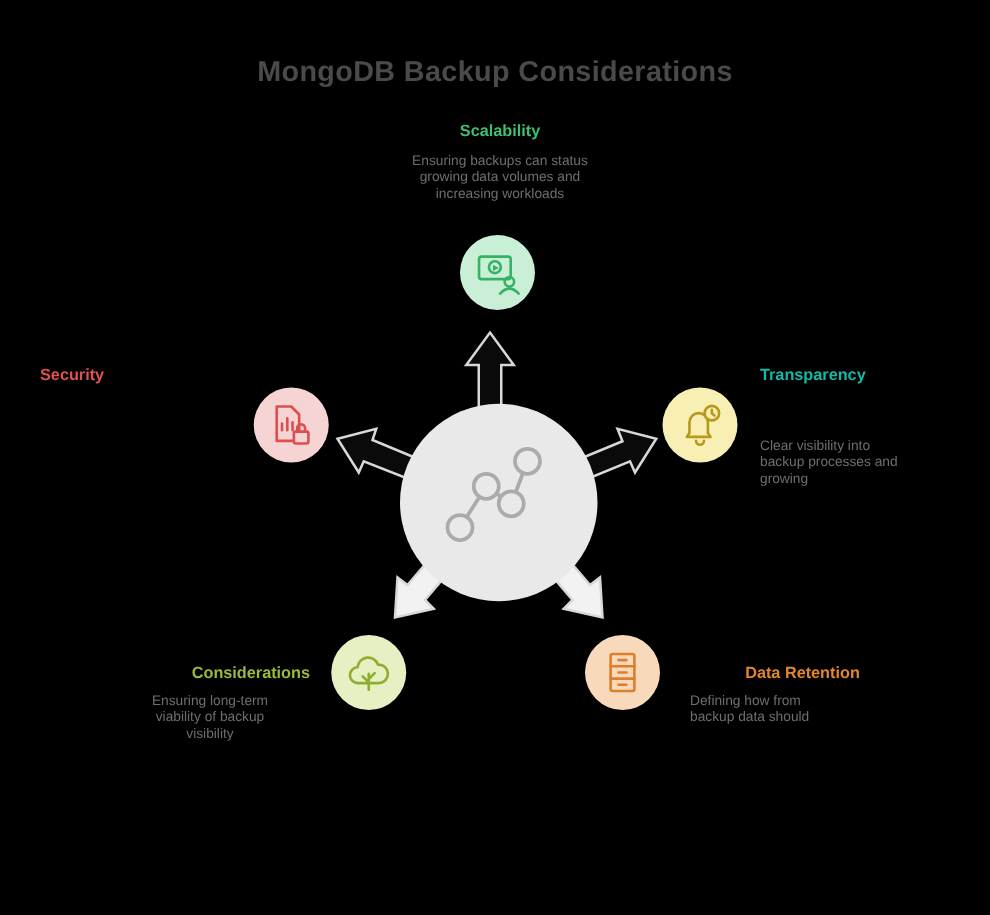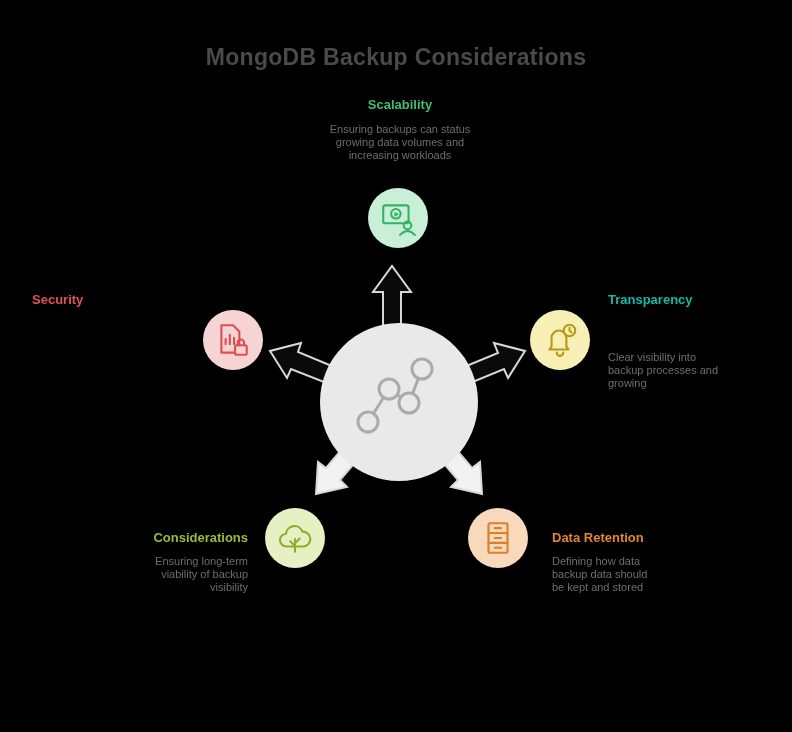--- a/index.html
+++ b/index.html
@@ -24,24 +24,24 @@
   
   .lbl-security{left:32px;top:292px;width:151px;color:#e05252;}
   .desc-security{left:28px;top:317px;width:160px;text-align:right;}
   .cir-security{left:203px;top:310px;background:#f6d4d4;}
   
   .lbl-transparency{left:608px;top:292px;width:170px;text-align:left;color:#14b8a6;}
   .desc-transparency{left:608px;top:317px;width:170px;text-align:left;margin-top:34px;}
   .cir-transparency{left:530px;top:310px;background:#f8efb4;}
   
   .lbl-sustainability{left:98px;top:530px;width:150px;text-align:right;color:#9cba3a;}
-  .desc-sustainability{left:88px;top:555px;width:160px;text-align:right;}
+  .desc-sustainability{left:88px;top:555px;width:160px;text-align:center;}
   .cir-sustainability{left:265px;top:508px;background:#e6f0c2;}
   
-  .lbl-retention{left:552px;top:530px;width:180px;text-align:left;color:#e0862f;}
+  .lbl-retention{left:552px;top:530px;width:180px;text-align:center;color:#e0862f;}
   .desc-retention{left:552px;top:555px;width:180px;text-align:left;}
   .cir-retention{left:468px;top:508px;background:#f8d9bb;}
   
   .hub{
     position:absolute;left:320px;top:323px;width:158px;height:158px;border-radius:50%;
     background:#e9e9e9;display:flex;align-items:center;justify-content:center;
   }
   .arrow-layer{position:absolute;left:0;top:0;pointer-events:none;}
   svg{display:block;}
 </style>
@@ -131,23 +131,22 @@
     <svg width="38" height="38" viewBox="0 0 36 36">
       <g stroke="#8fae2f" stroke-width="2" fill="none" stroke-linecap="round" stroke-linejoin="round">
         <path d="M10 26 a6 6 0 0 1 -0.5 -12 a8 8 0 0 1 15.5 -2 a6.5 6.5 0 0 1 1 14 z"></path>
         <path d="M18 31 v-12 M18 23 l4.5 -4.5 M18 25.5 l-4.5 -4.5"></path>
       </g>
     </svg>
   </div>
 
   <div class="node-label lbl-retention">Data Retention</div>
   <div class="node-desc desc-retention">
-    <div>Defining how data</div>
+    <div>Defining how from</div>
     <div>backup data should</div>
-    <div>be kept and stored</div>
   </div>
   <div class="circle cir-retention">
     <svg width="38" height="38" viewBox="0 0 36 36">
       <g stroke="#dd7f2b" stroke-width="2" fill="none" stroke-linecap="round" stroke-linejoin="round">
         <rect x="9" y="4" width="18" height="28" rx="1.5"></rect>
         <line x1="9" y1="13.3" x2="27" y2="13.3"></line>
         <line x1="9" y1="22.6" x2="27" y2="22.6"></line>
         <line x1="15" y1="8.6" x2="21" y2="8.6"></line>
         <line x1="15" y1="18" x2="21" y2="18"></line>
         <line x1="15" y1="27.3" x2="21" y2="27.3"></line>

